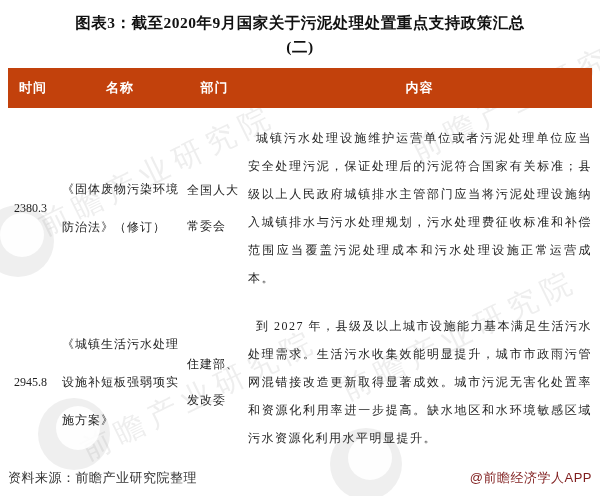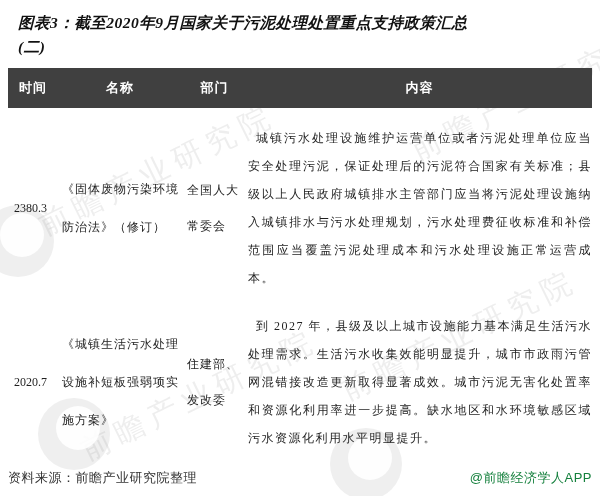--- a/index.html
+++ b/index.html
@@ -35,46 +35,45 @@
     left: 18px; top: 8px;
     width: 44px; height: 44px;
     border-radius: 50%;
     background: #ffffff;
     opacity: 0.9;
   }
   
   .content { position: relative; z-index: 1; }
   .title {
     margin: 11px 18px 9px 18px;
-    text-align: left;
+    text-align: center;
     font-family: "Liberation Serif", "DejaVu Serif", serif;
     font-weight: bold;
     font-size: 15.5px;
     line-height: 1.55;
     color: #111111;
     letter-spacing: 0.5px;
-    font-style: italic;
   }
   .table {
     display: table;
     width: 584px;
     margin: 0 8px;
     border-collapse: collapse;
     table-layout: fixed;
   }
   .tr { display: table-row; }
   .td {
     display: table-cell;
     vertical-align: middle;
     font-family: "Liberation Serif", "DejaVu Serif", serif;
     font-size: 12px;
     color: #1f1f1f;
   }
   .thead .td {
-    background: #404040;
+    background: #c2410c;
     color: #ffffff;
     font-family: "Liberation Sans", "DejaVu Sans", sans-serif;
     font-weight: bold;
     font-size: 13px;
     text-align: center;
     height: 40px;
     letter-spacing: 1px;
   }
   .col-time    { width: 50px;  padding-left: 6px; box-sizing: border-box; }
   .col-name    { width: 124px; padding-left: 4px; padding-right: 2px; box-sizing: border-box; line-height: 38px; letter-spacing: 1px; }
@@ -87,21 +86,21 @@
   .row-1 { height: 200px; }
   .row-2 { height: 148px; }
   .footer {
     display: flex;
     justify-content: space-between;
     align-items: baseline;
     margin: 13px 8px 0 8px;
     font-size: 13px;
   }
   .footer .source { color: #333333; letter-spacing: 0.5px; }
-  .footer .credit { color: #15803d; letter-spacing: 0.5px; }
+  .footer .credit { color: #7f1d1d; letter-spacing: 0.5px; }
 </style>
 </head>
 <body>
 
 <div class="page">
 
   <div class="wm-layer">
     <div class="wm-text" style="left:28px; top:150px;">前瞻产业研究院</div>
     <div class="wm-text" style="left:400px; top:75px;">前瞻产业研究院</div>
     <div class="wm-text" style="left:330px; top:315px;">前瞻产业研究院</div>
@@ -126,21 +125,21 @@
       </div>
 
       <div class="tr row-1">
         <div class="td col-time">2380.3</div>
         <div class="td col-name">《固体废物污染环境防治法》（修订）</div>
         <div class="td col-dept">全国人大常委会</div>
         <div class="td col-content">城镇污水处理设施维护运营单位或者污泥处理单位应当安全处理污泥，保证处理后的污泥符合国家有关标准；县级以上人民政府城镇排水主管部门应当将污泥处理设施纳入城镇排水与污水处理规划，污水处理费征收标准和补偿范围应当覆盖污泥处理成本和污水处理设施正常运营成本。</div>
       </div>
 
       <div class="tr row-2">
-        <div class="td col-time">2020.7</div>
+        <div class="td col-time">2945.8</div>
         <div class="td col-name">《城镇生活污水处理设施补短板强弱项实施方案》</div>
         <div class="td col-dept">住建部、发改委</div>
         <div class="td col-content">到 2027 年，县级及以上城市设施能力基本满足生活污水处理需求。生活污水收集效能明显提升，城市市政雨污管网混错接改造更新取得显著成效。城市污泥无害化处置率和资源化利用率进一步提高。缺水地区和水环境敏感区域污水资源化利用水平明显提升。</div>
       </div>
     </div>
 
     <div class="footer">
       <span class="source">资料来源：前瞻产业研究院整理</span>
       <span class="credit">@前瞻经济学人APP</span>
     </div>

